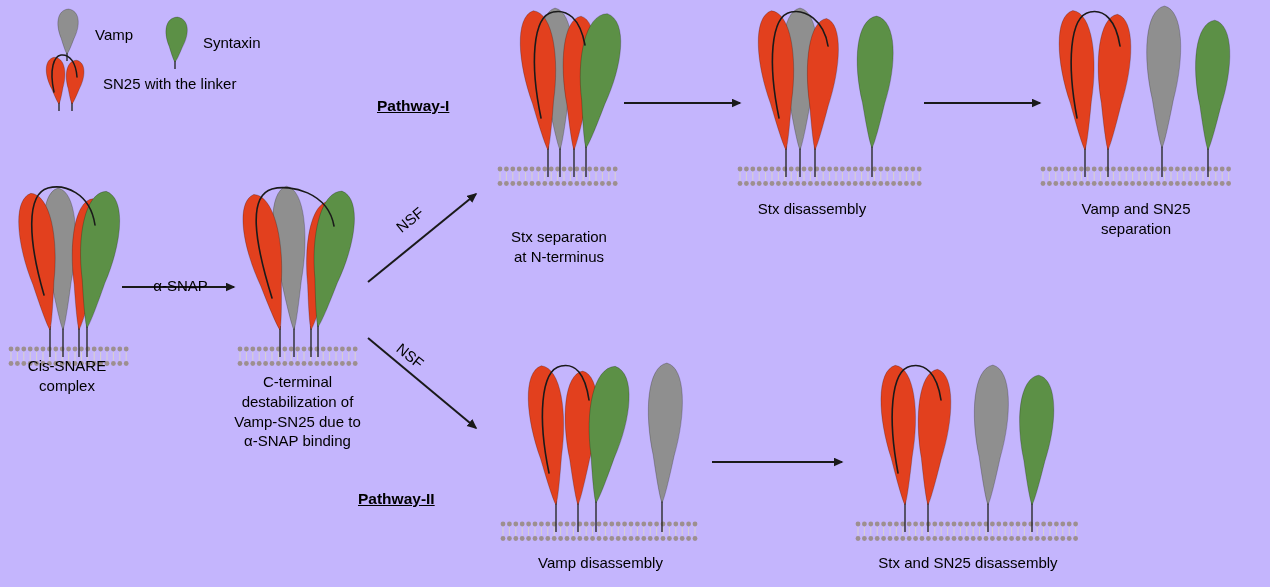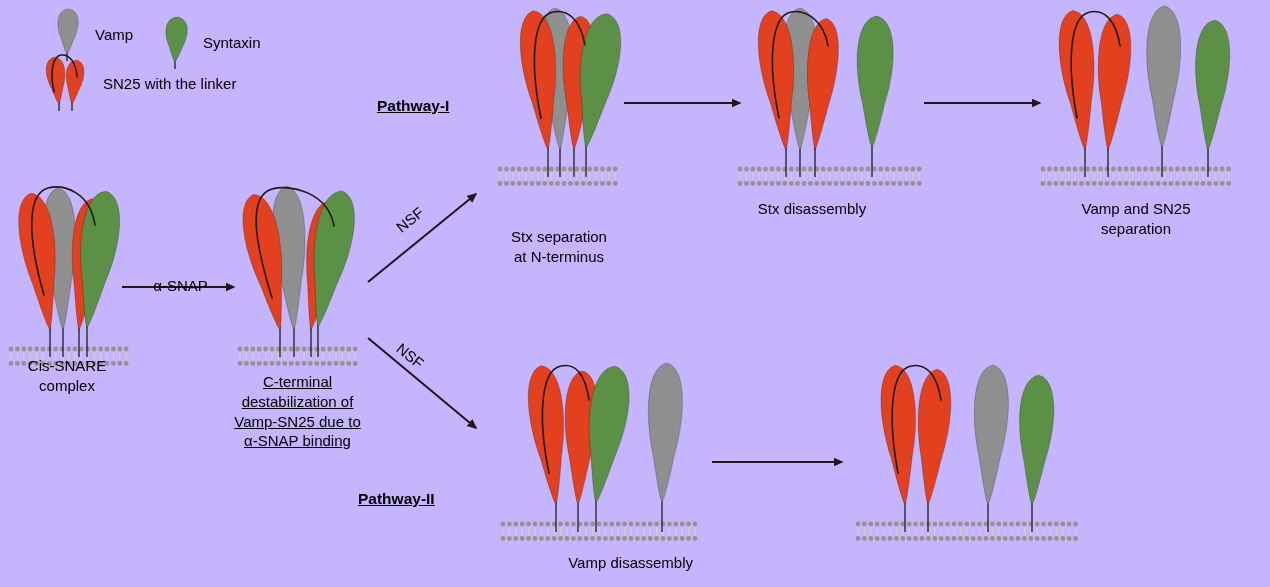--- a/index.html
+++ b/index.html
@@ -783,25 +783,26 @@
 
   <div class="lbl bold" style="left:377px; top:96px;">Pathway-I</div>
   <div class="lbl bold" style="left:358px; top:489px;">Pathway-II</div>
 
   <div class="lbl" style="left:133px; top:276px; width:95px;">α-SNAP</div>
   <div class="lbl" style="left:384px; top:210px; width:52px; transform:rotate(-39deg);">NSF</div>
   <div class="lbl" style="left:384px; top:346px; width:52px; transform:rotate(39deg);">NSF</div>
 
   <div class="lbl" style="left:3px; top:356px; width:128px;">Cis-SNARE
 complex</div>
-  <div class="lbl" style="left:210px; top:372px; width:175px;text-decoration:underline;">C-terminal
+  <div class="lbl" style="left:210px; top:372px; width:175px;">C-terminal
 destabilization of
 Vamp-SN25 due to
 α-SNAP binding</div>
 
   <div class="lbl" style="left:490px; top:199px; width:138px;margin-top:28px;">Stx separation
 at N-terminus</div>
   <div class="lbl" style="left:733px; top:199px; width:158px;">Stx disassembly</div>
   <div class="lbl" style="left:1050px; top:199px; width:172px;">Vamp and SN25
 separation</div>
 
-  <div class="lbl" style="left:508px; top:553px; width:185px;text-align:right;">Vamp disassembly</div>
+  <div class="lbl" style="left:508px; top:553px; width:185px;">Vamp disassembly</div>
+  <div class="lbl" style="left:848px; top:553px; width:240px;">Stx and SN25 disassembly</div>
 </div>
 
 </body></html>

